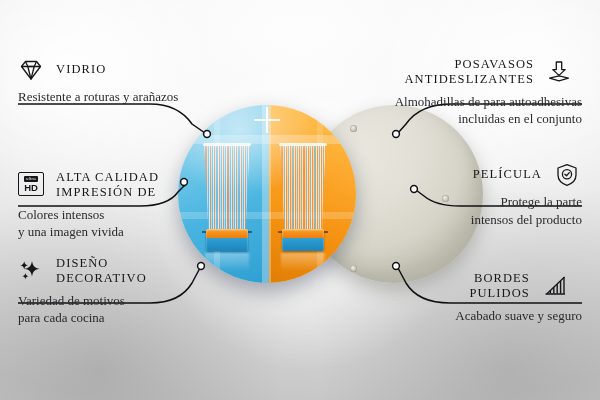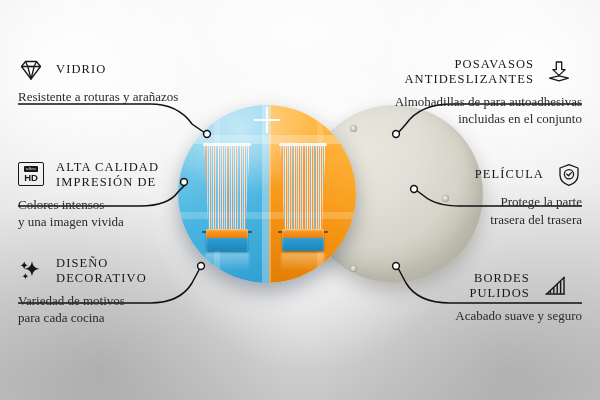--- a/index.html
+++ b/index.html
@@ -188,21 +188,21 @@
       </svg>
       <div>
         <div class="title">VIDRIO</div>
       </div>
     </div>
     <div class="sub">
       <div>Resistente a roturas y arañazos</div>
     </div>
   </div>
 
-  <div class="label left" style="left:18px;top:160px;">
+  <div class="label left" style="left:18px;top:170px;">
     <div class="head">
       <div class="ico">
         <div class="hd-box">
           <span class="u">ultra</span>
           <span class="d">HD</span>
         </div>
       </div>
       <div>
         <div class="title">ALTA CALIDAD</div>
         <div class="title">IMPRESIÓN DE</div>
@@ -261,21 +261,21 @@
           <circle cx="13" cy="12.2" r="4.6"></circle>
           <path d="M10.9 12.2 L12.5 13.8 L15.3 10.6" stroke-linecap="round"></path>
         </g>
       </svg>
       <div>
         <div class="title">PELÍCULA</div>
       </div>
     </div>
     <div class="sub">
       <div>Protege la parte</div>
-      <div>trasera del trasera</div>
+      <div>intensos del producto</div>
     </div>
   </div>
 
   <div class="label right" style="right:18px;top:271px;">
     <div class="head">
       <svg class="ico" viewBox="0 0 26 26">
         <g stroke="#17171a" stroke-width="1.4" stroke-linecap="round">
           <path d="M4 21 H22.5"></path>
           <path d="M22 4.5 L22 20"></path>
           <path d="M22 4.5 L5.2 20.4"></path>

